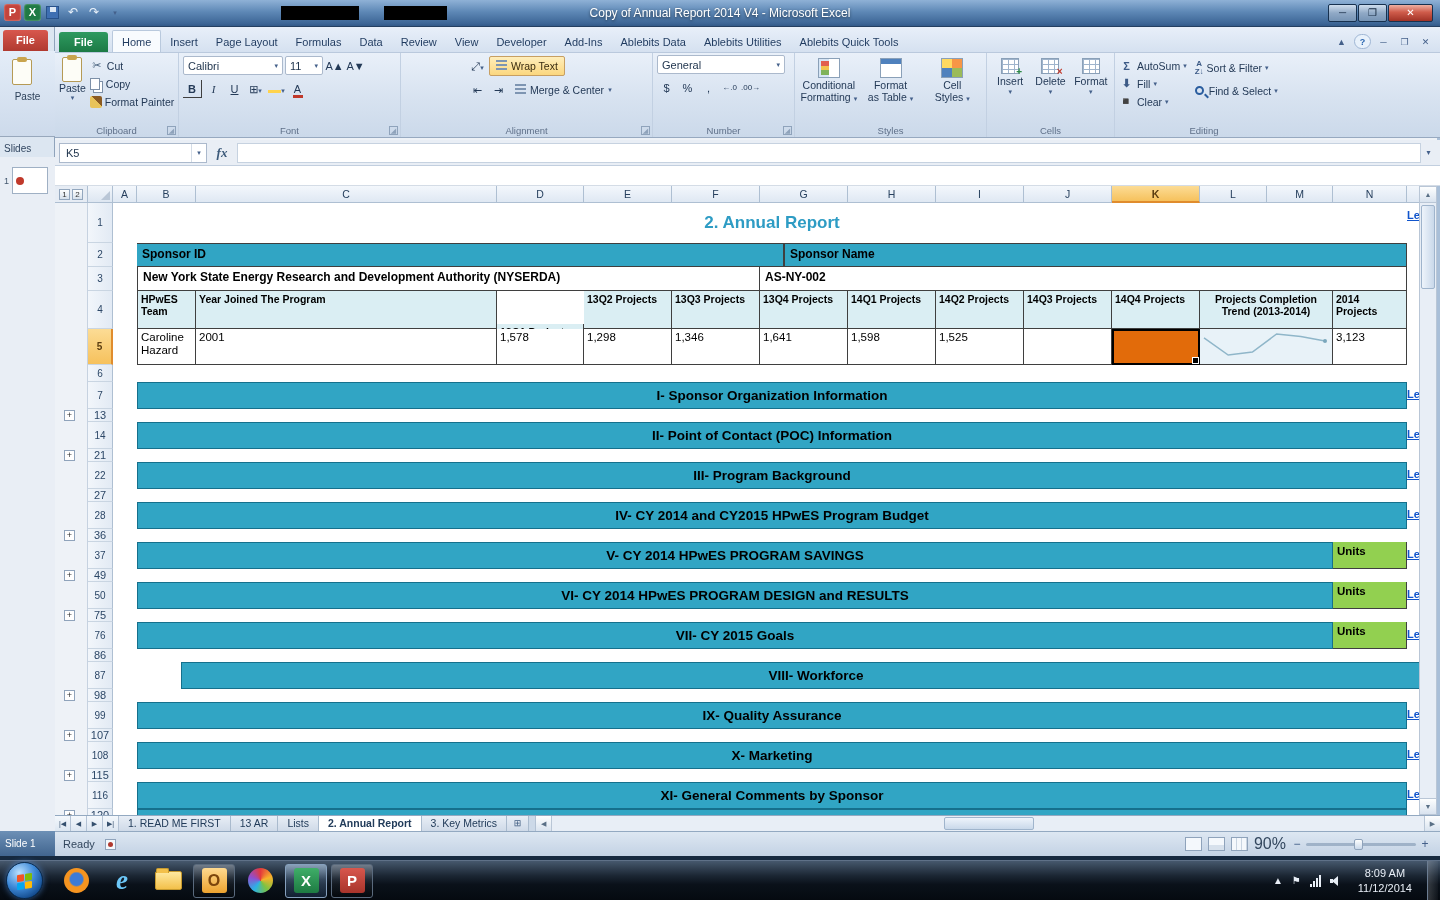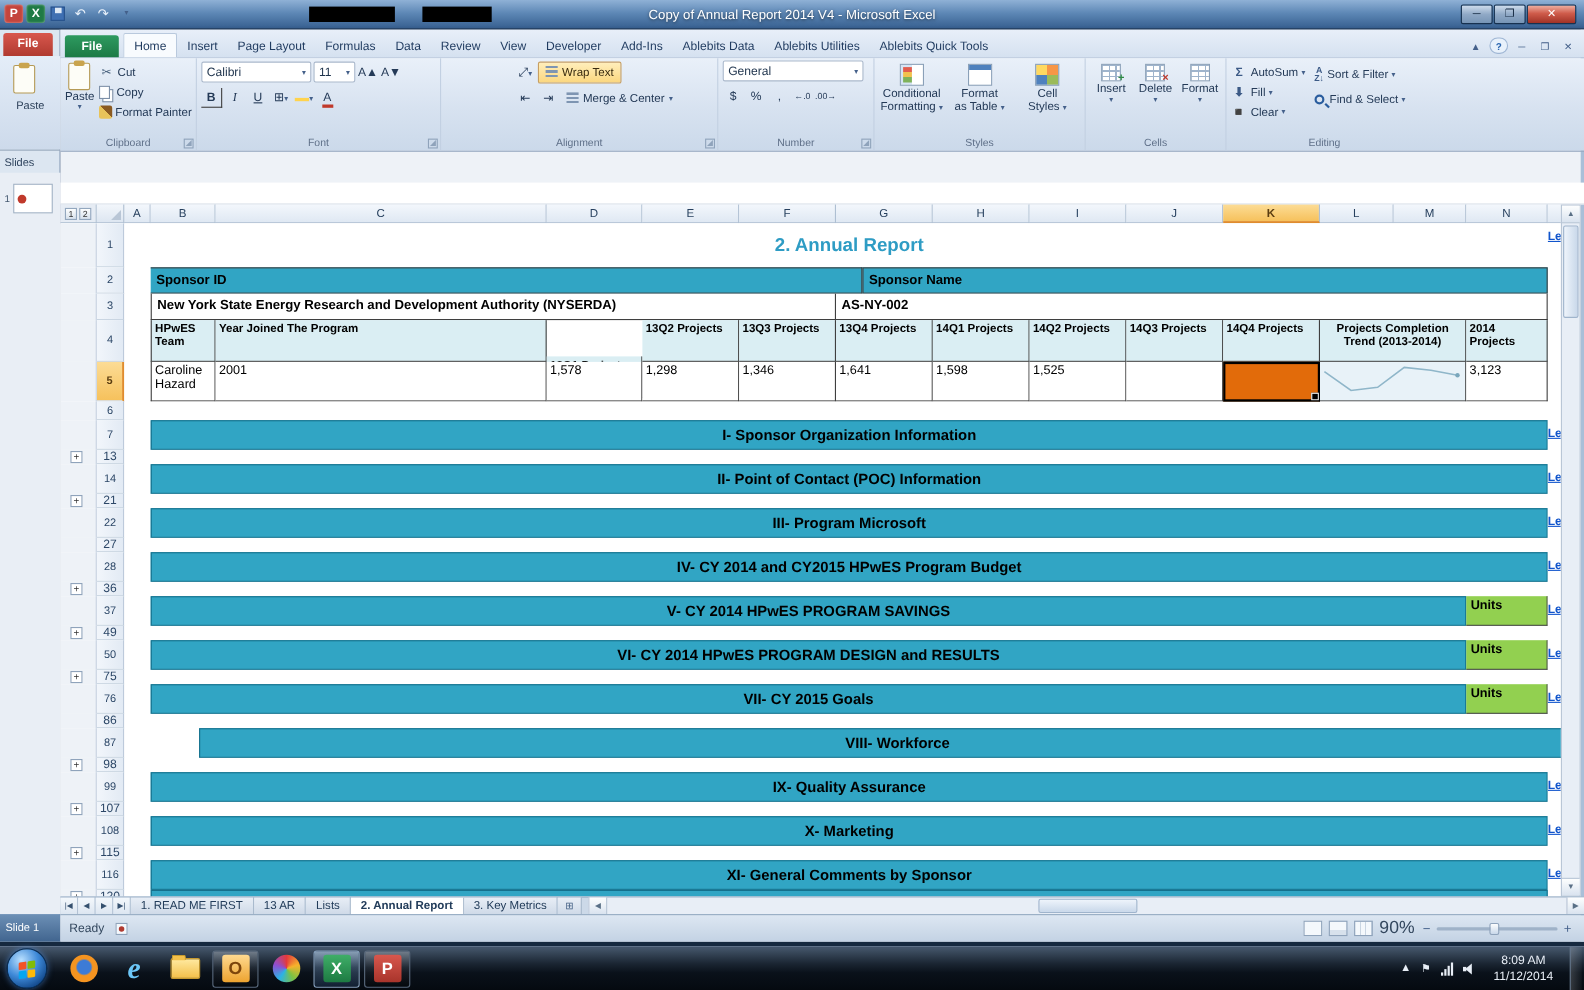--- a/index.html
+++ b/index.html
@@ -509,20 +509,29 @@
                 <span class="magico"></span>
                 <span>Find &amp; Select</span>
                 <span class="caret">▾</span>
               </div>
           </div>
         </div>
         <div class="glabel">Editing</div>
       </div>
     </div>
 
+    <div class="fbar">
+      <div class="namebox">
+        <span>K5</span>
+        <span class="nc">▾</span>
+      </div>
+      <div class="fx">fx</div>
+      <div class="finput"></div>
+      <div class="fexp">▾</div>
+    </div>
     <div class="fgap"></div>
 
     <div class="ghead" id="ghead">
         <div class="gh-outline">
           <span class="olv">1</span>
           <span class="olv">2</span>
         </div>
         <div class="gh-corner"></div>
         <div class="gh-col" style="width: 24px;">A</div>
         <div class="gh-col" style="width: 59px;">B</div>
@@ -629,21 +638,21 @@
           <div class="gut">
             <span class="plus">+</span>
           </div>
           <div class="rn tiny">21</div>
           <div class="gc " style="width: 1306px;"></div>
         </div>
         <div class="grow" style="height: 27px;">
           <div class="gut"></div>
           <div class="rn">22</div>
           <div class="gc " style="width: 24px;"></div>
-          <div class="gc secbar" style="width: 1270px;">III- Program Microsoft</div>
+          <div class="gc secbar" style="width: 1270px;">III- Program Background</div>
           <div class="gc stub" style="width: 12px;"><span class="lnk">Le</span></div>
         </div>
         <div class="grow" style="height: 13px;">
           <div class="gut"></div>
           <div class="rn tiny">27</div>
           <div class="gc " style="width: 1306px;"></div>
         </div>
         <div class="grow" style="height: 27px;">
           <div class="gut"></div>
           <div class="rn">28</div>

